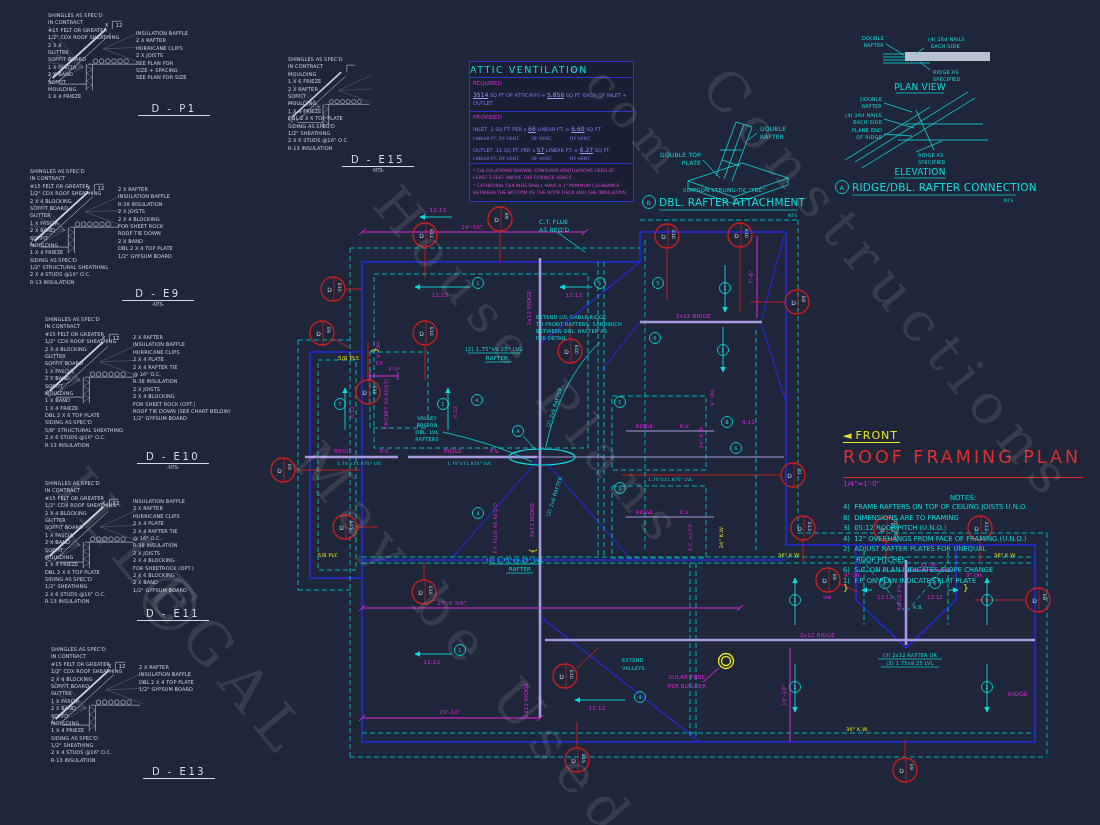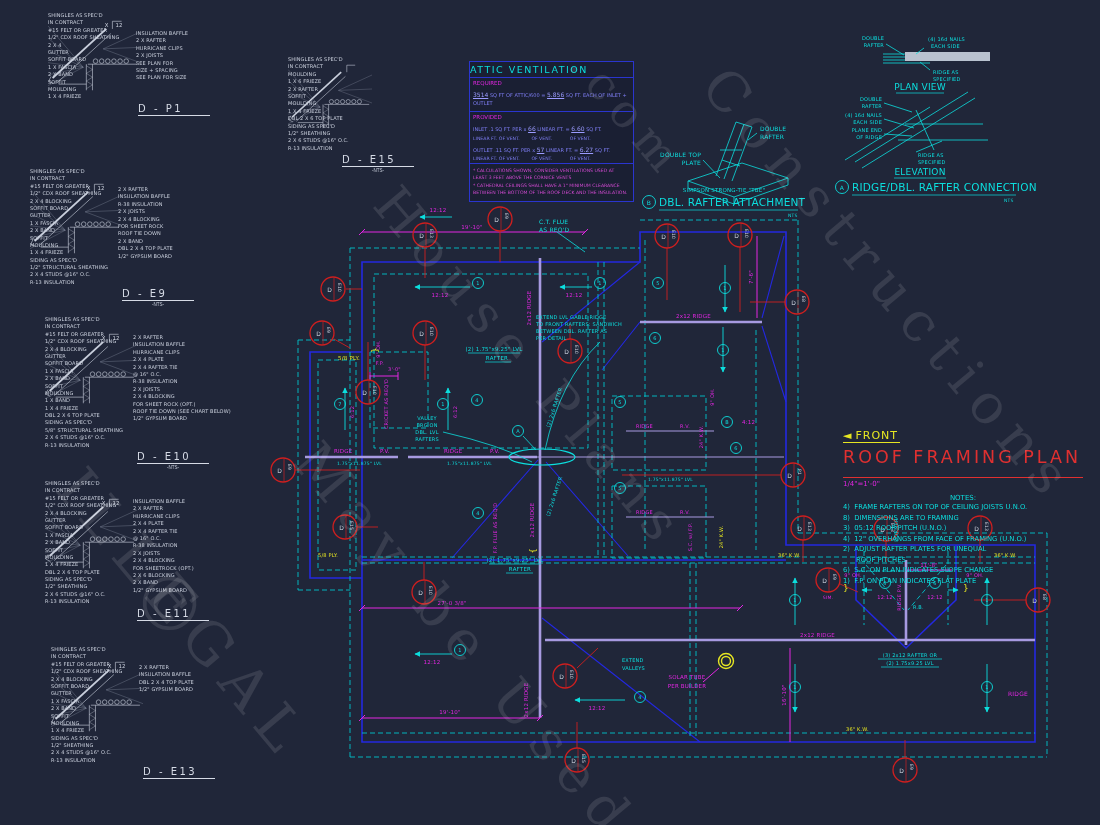--- a/index.html
+++ b/index.html
@@ -30,21 +30,21 @@
   .dwz{stroke:#c9cfdc;stroke-width:.45;fill:none}
   .dwf{stroke:#8e96a8;stroke-width:.45;fill:none}
   .ul{stroke:#0cdede;stroke-width:.7}
   
   .detail{position:absolute;color:#cdd3df;}
   .dcols{display:flex;align-items:flex-start;}
   .dlab{list-style:none;margin:0;padding:0;font-size:5px;line-height:1.48;color:#c9cfdc;
         font-family:"DejaVu Sans",sans-serif;letter-spacing:.1px;white-space:nowrap;}
   .dlab.left{width:88px;text-align:left;}
   .dlab.right{width:80px;padding-top:18px;}
-  .dtitle{text-align:left;font-size:10px;letter-spacing:2.5px;color:#d6dbe6;
+  .dtitle{text-align:center;font-size:10px;letter-spacing:2.5px;color:#d6dbe6;
           border-bottom:1px solid #d6dbe6;width:72px;margin:2px auto 0;padding-bottom:1px;
           font-family:"DejaVu Sans",sans-serif;}
   .dnts{text-align:center;font-size:4.5px;color:#c9cfdc;margin-top:1px;}
   
   .attic{position:absolute;left:469px;top:61px;width:163px;border:1px solid #2a35cf;
          background:rgba(16,20,40,.35);font-family:"DejaVu Sans",sans-serif;}
   .at-title{color:#0cdede;font-size:9.5px;letter-spacing:1.5px;text-align:left;
             padding:2px 0;border-bottom:1px solid #2a35cf;}
   .at-sec{border-bottom:1px solid #2a35cf;padding:2px 3px;}
   .at-h{color:#e226e2;font-size:5.5px;display:block;}

